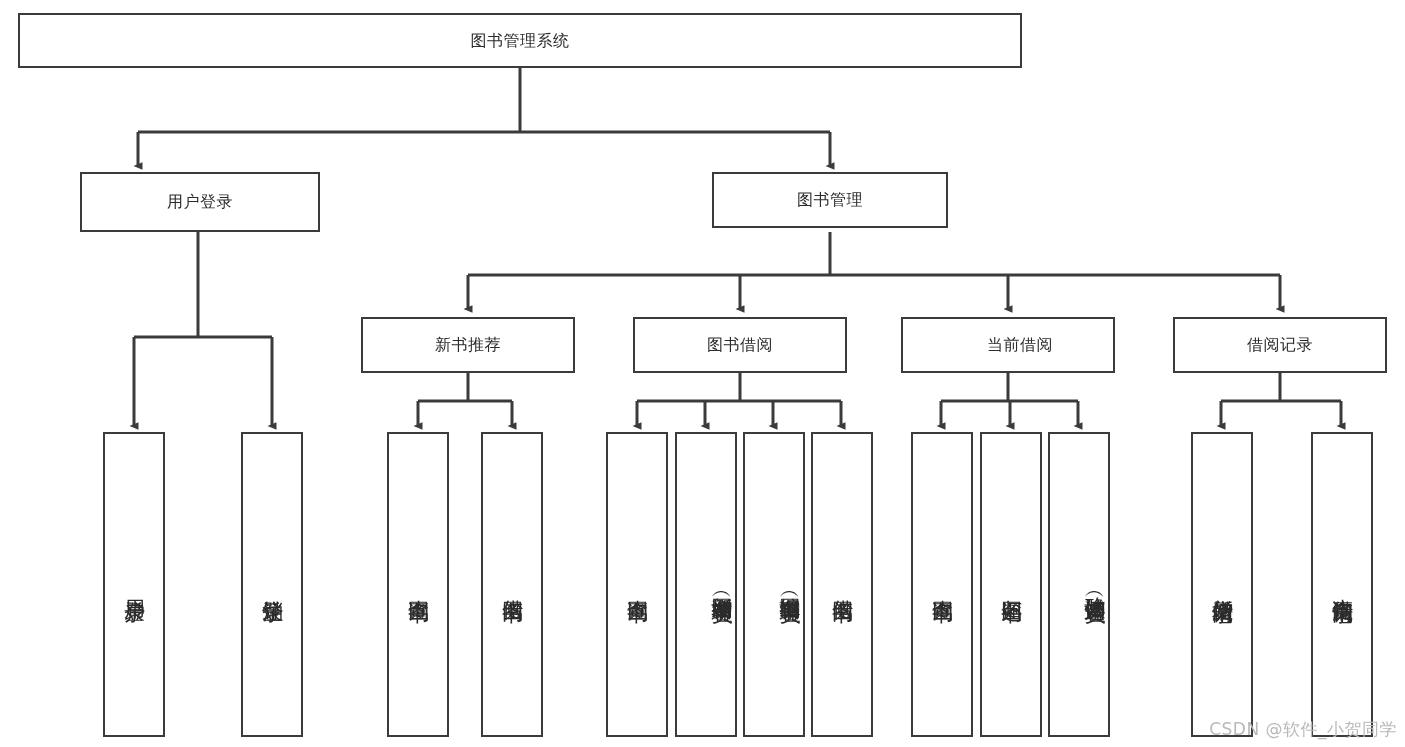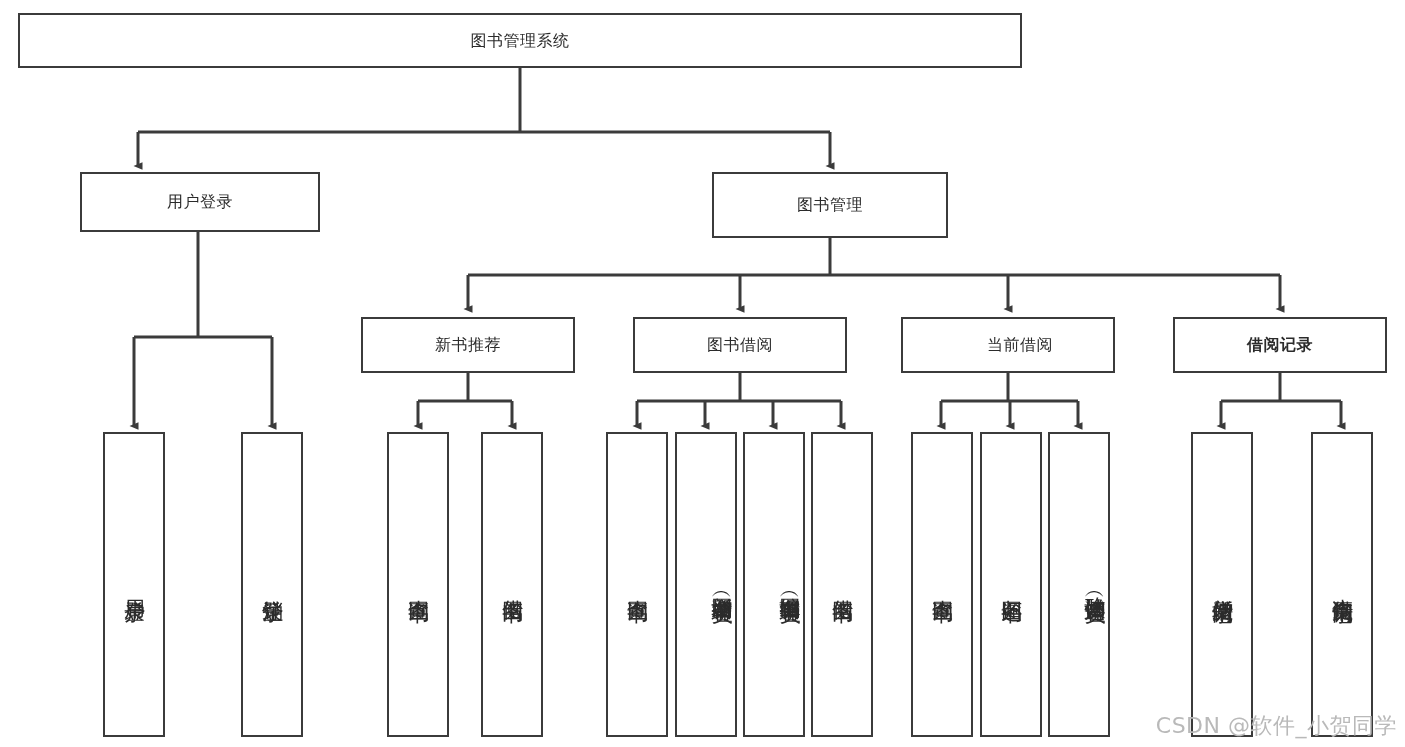--- a/index.html
+++ b/index.html
@@ -56,21 +56,21 @@
     display: block;
     text-align: center;
   }
   .node-v.top-align {
     align-items: flex-start;
   }
   .watermark {
     position: absolute;
     right: 8px;
     bottom: 6px;
-    font-size: 22px;
+    font-size: 17px;
     color: #b9b9b9;
     white-space: nowrap;
     letter-spacing: 0.5px;
   }
 </style>
 </head>
 <body>
 
 <div id="canvas">
 
@@ -128,37 +128,37 @@
   </svg>
 
   <div class="node node-h" style="left:18px; top:13px; width:1004px; height:55px;">
     <span>图书管理系统</span>
   </div>
 
   <div class="node node-h" style="left:80px; top:172px; width:240px; height:60px;">
     <span>用户登录</span>
   </div>
 
-  <div class="node node-h" style="left:712px; top:172px; width:236px; height:66px;">
+  <div class="node node-h" style="left:712px; top:172px; width:236px; height:56px;">
     <span>图书管理</span>
   </div>
 
   <div class="node node-h" style="left:361px; top:317px; width:214px; height:56px;">
     <span>新书推荐</span>
   </div>
 
   <div class="node node-h" style="left:633px; top:317px; width:214px; height:56px;">
     <span>图书借阅</span>
   </div>
 
   <div class="node node-h" style="left:901px; top:317px; width:214px; height:56px;padding-left:24px;">
     <span>当前借阅</span>
   </div>
 
-  <div class="node node-h" style="left:1173px; top:317px; width:214px; height:56px;font-weight:bold;">
+  <div class="node node-h" style="left:1173px; top:317px; width:214px; height:56px;">
     <span>借阅记录</span>
   </div>
 
   <div class="node node-v" style="left:103px; top:432px; width:62px; height:305px;">
     <span class="vtext">用户登录</span>
   </div>
 
   <div class="node node-v" style="left:241px; top:432px; width:62px; height:305px;">
     <span class="vtext">注销登录</span>
   </div>

